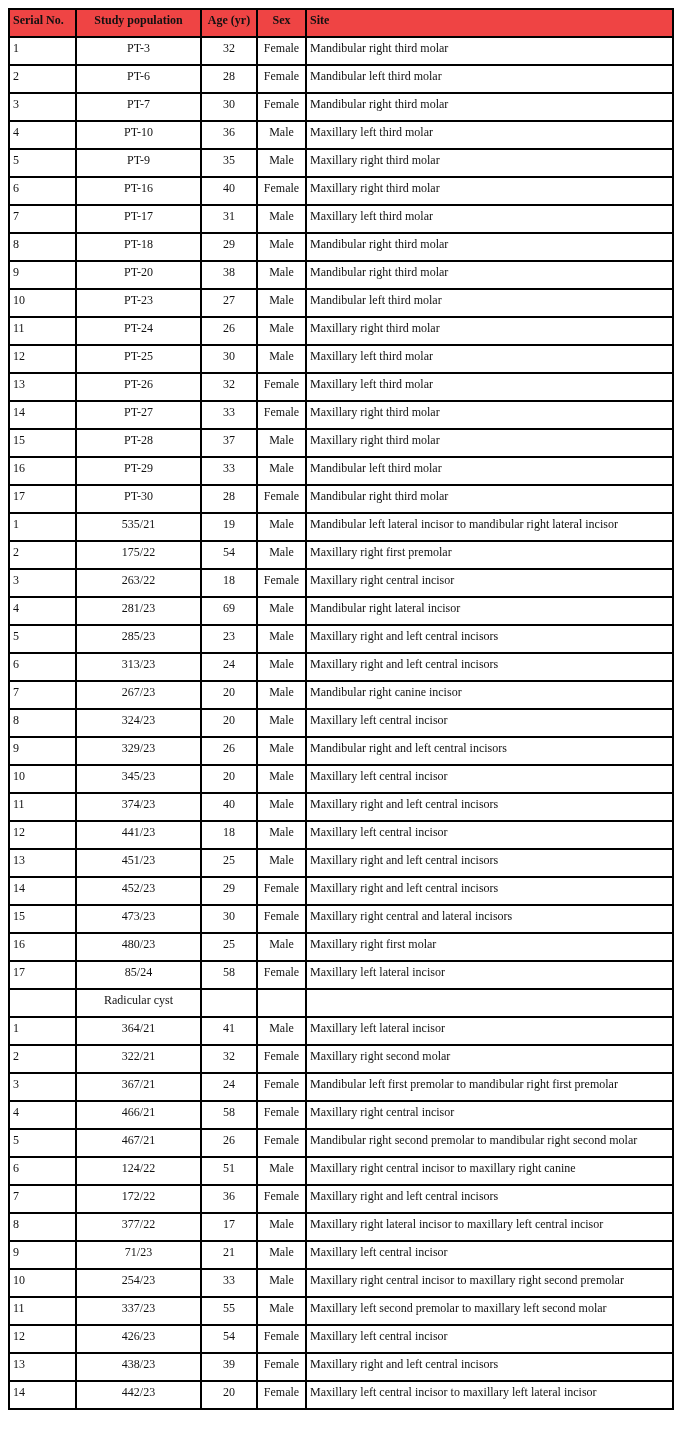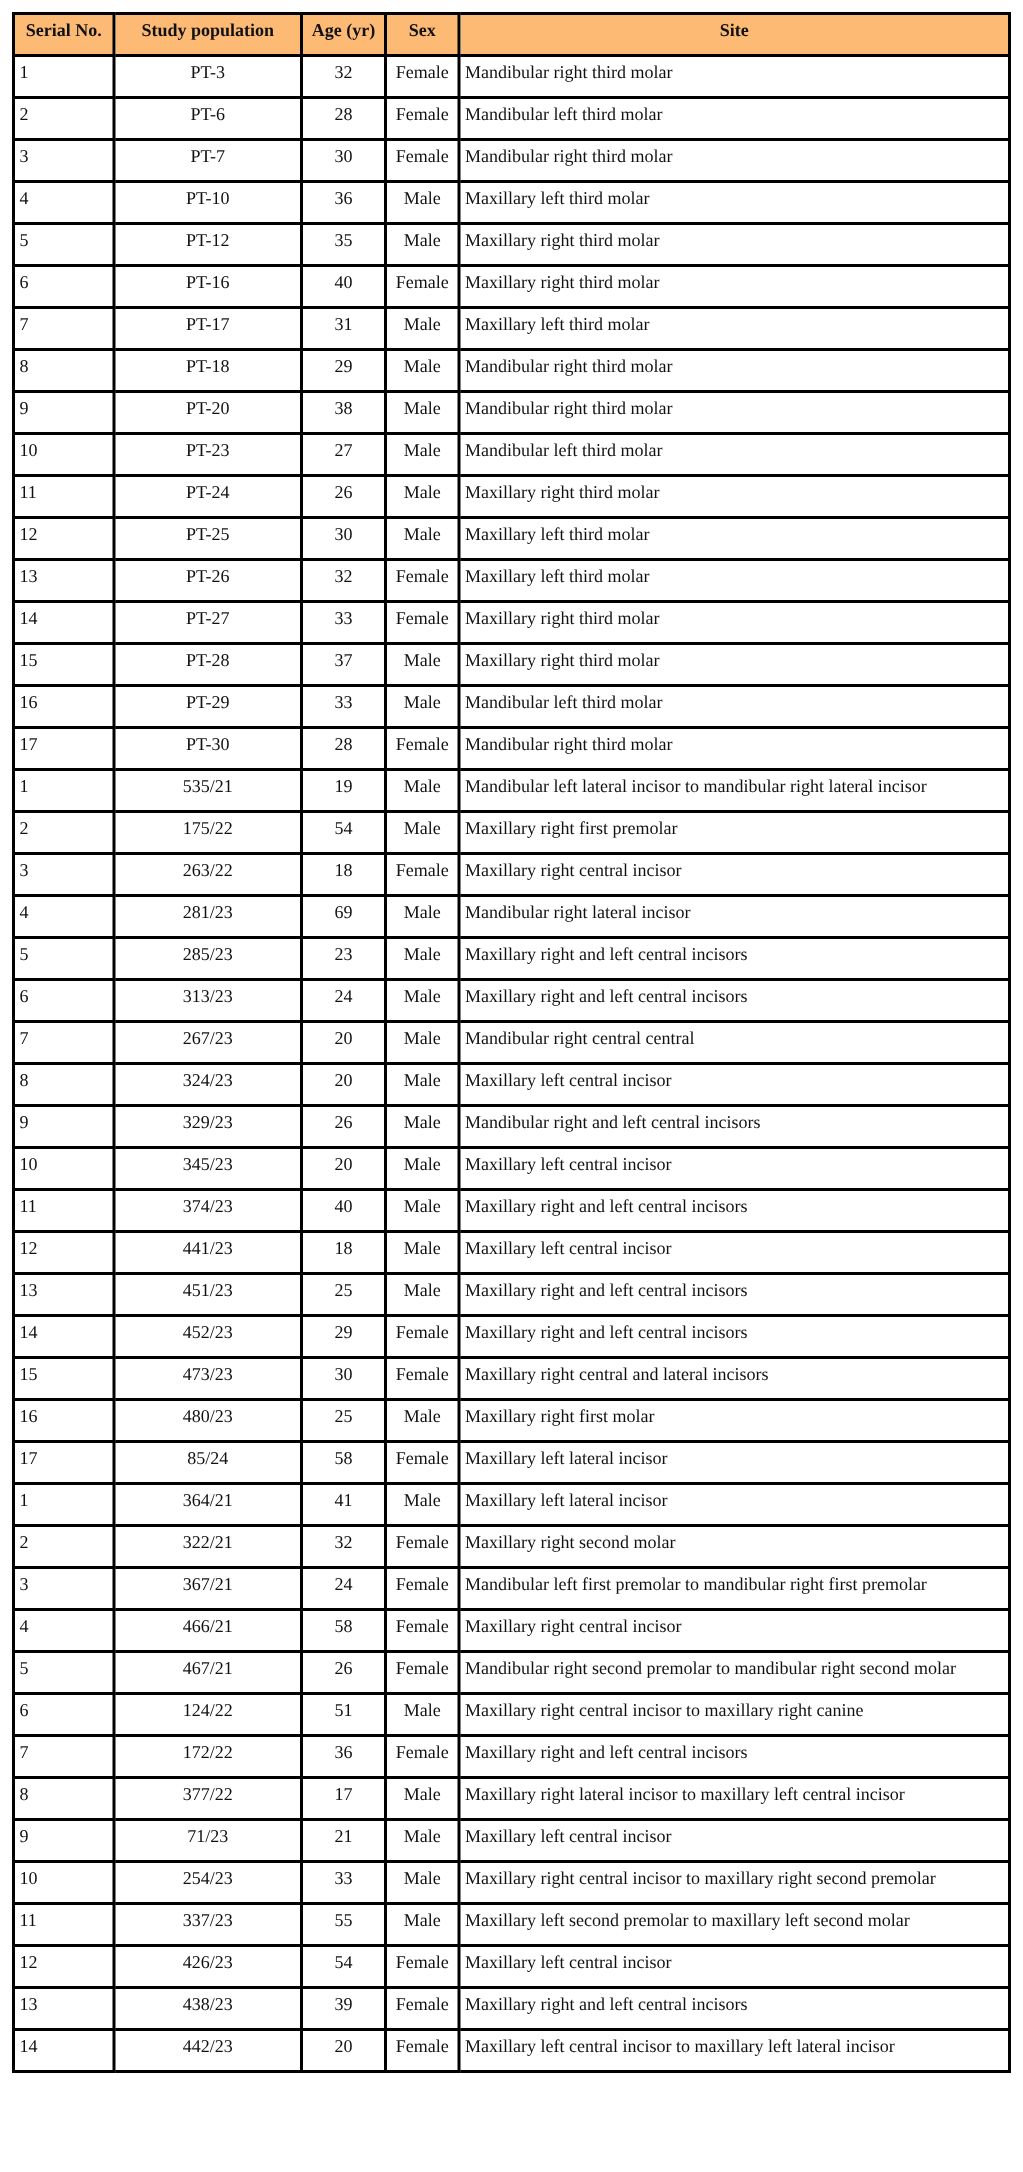--- a/index.html
+++ b/index.html
@@ -15,23 +15,22 @@
   .tbl th, .tbl td {
     border: 2px solid #000;
     height: 22px;
     padding: 0 3px 2px 3px;
     vertical-align: top;
     line-height: 16px;
     white-space: nowrap;
     overflow: hidden;
   }
   .tbl th {
-    background: #fdba74;
+    background: #ef4444;
     font-weight: bold;
-    text-align: center;
     padding-top: 2px;
   }
   .tbl td { padding-top: 2px; }
   .c-serial { width: 59px; text-align: left; }
   .c-pop { width: 117px; text-align: center; margin-top: 23px; }
   .c-age { width: 48px; text-align: center; }
   .c-sex { width: 41px; text-align: center; }
   .c-site { text-align: left; }
   .tbl td.c-pop, .tbl td.c-age, .tbl td.c-sex { text-align: center; }
   .tbl td.c-serial, .tbl td.c-site { text-align: left; }
@@ -73,21 +72,21 @@
       </tr>
       <tr>
         <td class="c-serial">4</td>
         <td class="c-pop">PT-10</td>
         <td class="c-age">36</td>
         <td class="c-sex">Male</td>
         <td class="c-site">Maxillary left third molar</td>
       </tr>
       <tr>
         <td class="c-serial">5</td>
-        <td class="c-pop">PT-12</td>
+        <td class="c-pop">PT-9</td>
         <td class="c-age">35</td>
         <td class="c-sex">Male</td>
         <td class="c-site">Maxillary right third molar</td>
       </tr>
       <tr>
         <td class="c-serial">6</td>
         <td class="c-pop">PT-16</td>
         <td class="c-age">40</td>
         <td class="c-sex">Female</td>
         <td class="c-site">Maxillary right third molar</td>
@@ -209,21 +208,21 @@
         <td class="c-pop">313/23</td>
         <td class="c-age">24</td>
         <td class="c-sex">Male</td>
         <td class="c-site">Maxillary right and left central incisors</td>
       </tr>
       <tr>
         <td class="c-serial">7</td>
         <td class="c-pop">267/23</td>
         <td class="c-age">20</td>
         <td class="c-sex">Male</td>
-        <td class="c-site">Mandibular right central central</td>
+        <td class="c-site">Mandibular right canine incisor</td>
       </tr>
       <tr>
         <td class="c-serial">8</td>
         <td class="c-pop">324/23</td>
         <td class="c-age">20</td>
         <td class="c-sex">Male</td>
         <td class="c-site">Maxillary left central incisor</td>
       </tr>
       <tr>
         <td class="c-serial">9</td>
@@ -280,20 +279,27 @@
         <td class="c-age">25</td>
         <td class="c-sex">Male</td>
         <td class="c-site">Maxillary right first molar</td>
       </tr>
       <tr>
         <td class="c-serial">17</td>
         <td class="c-pop">85/24</td>
         <td class="c-age">58</td>
         <td class="c-sex">Female</td>
         <td class="c-site">Maxillary left lateral incisor</td>
+      </tr>
+      <tr>
+        <td class="c-serial"></td>
+        <td class="c-pop">Radicular cyst</td>
+        <td class="c-age"></td>
+        <td class="c-sex"></td>
+        <td class="c-site"></td>
       </tr>
       <tr>
         <td class="c-serial">1</td>
         <td class="c-pop">364/21</td>
         <td class="c-age">41</td>
         <td class="c-sex">Male</td>
         <td class="c-site">Maxillary left lateral incisor</td>
       </tr>
       <tr>
         <td class="c-serial">2</td>

